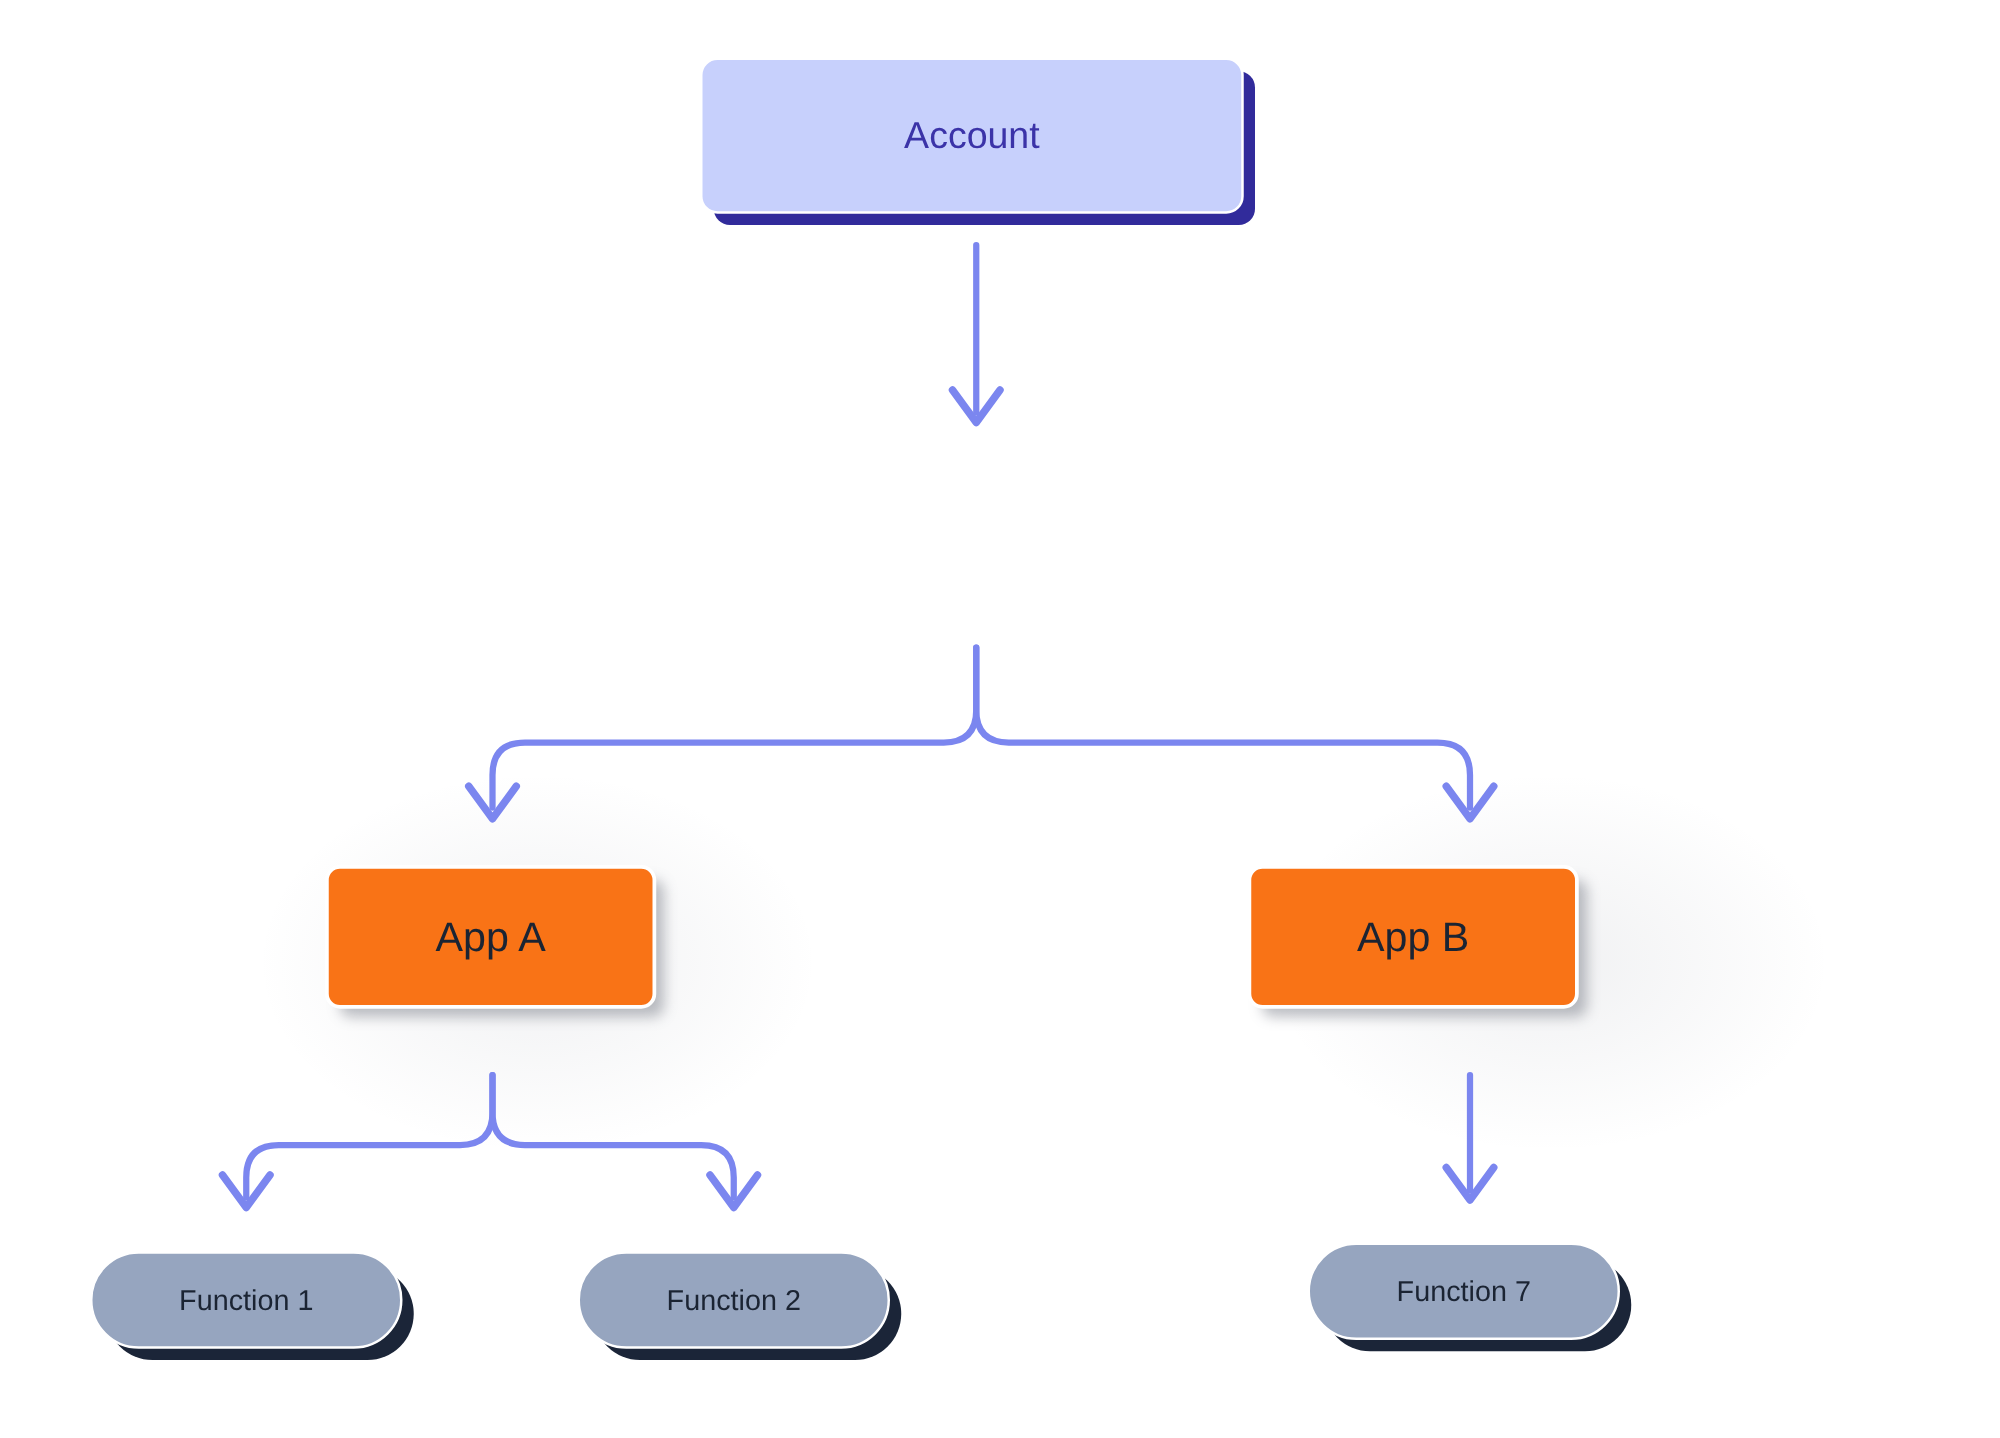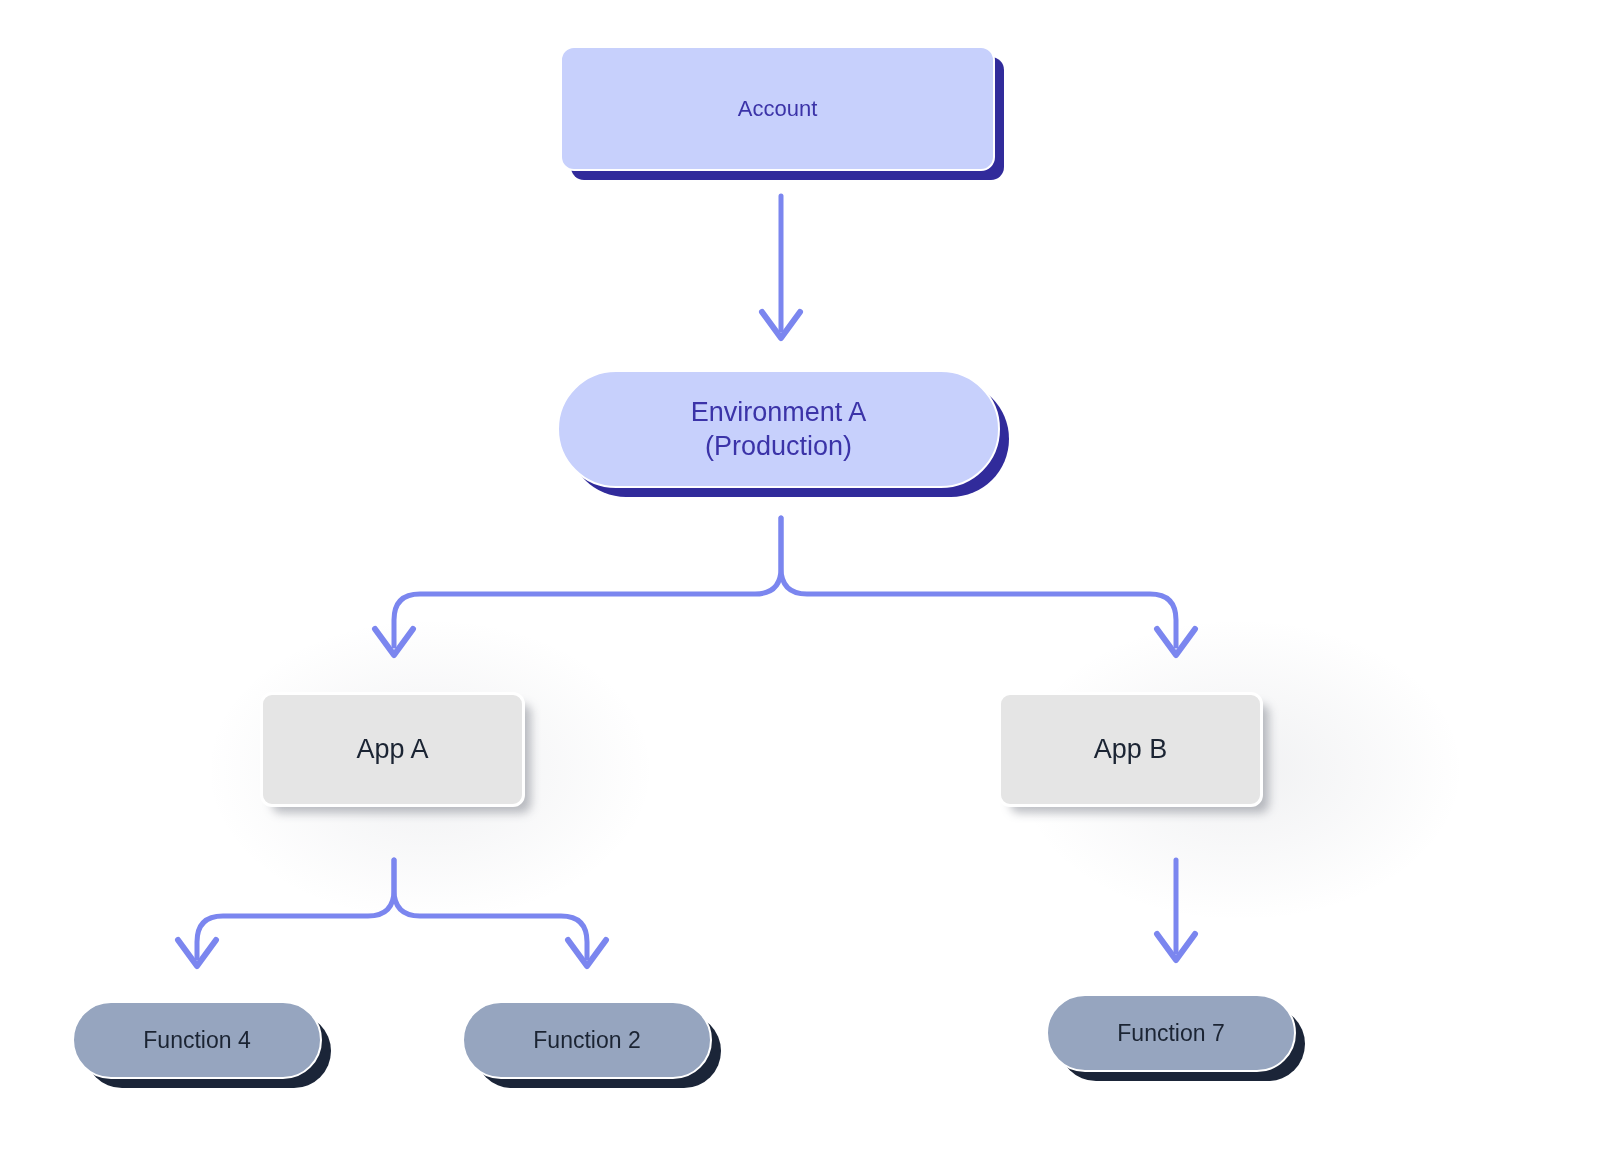--- a/index.html
+++ b/index.html
@@ -49,34 +49,34 @@
 
   
   .node.indigo {
     background: #c7d0fc;
     color: #3b33a8;
     border: 2px solid #ffffff;
     box-shadow: 10px 10px 0 -1px #312b9b;
   }
   .node.indigo.rect {
     border-radius: 14px;
-    font-size: 22px;
+    font-size: 30px;
   }
   .node.indigo.pill {
     border-radius: 999px;
     font-size: 27px;
   }
 
   
   .node.slate-rect {
-    background: #e5e5e5;
+    background: #f97316;
     color: #1b2433;
     border: 3px solid #ffffff;
     border-radius: 12px;
-    font-size: 27px;
+    font-size: 33px;
     box-shadow: 9px 9px 10px -3px rgba(90,95,108,0.40);
   }
 
   
   .node.slate-pill {
     background: #96a5bf;
     color: #1b2433;
     border: 2px solid #ffffff;
     border-radius: 999px;
     font-size: 23px;
@@ -119,26 +119,24 @@
     </g>
 
     <g>
       <path d="M 1176 860 L 1176 952" fill="none" stroke="#7b86ef" stroke-width="5" stroke-linecap="round"></path>
       <path d="M 1157 934 L 1176 960 L 1195 934" fill="none" stroke="#7b86ef" stroke-width="6" stroke-linecap="round" stroke-linejoin="round"></path>
     </g>
   </svg>
 
   <div class="node indigo rect" style="left:560px; top:46px; width:435px; height:125px;">Account</div>
 
-  <div class="node indigo pill" style="left:557px; top:370px; width:443px; height:118px;">Environment A
-(Production)</div>
 
   <div class="node slate-rect" style="left:260px; top:692px; width:265px; height:115px;">App A</div>
 
   <div class="node slate-rect" style="left:998px; top:692px; width:265px; height:115px;">App B</div>
 
-  <div class="node slate-pill" style="left:72px; top:1001px; width:250px; height:78px;">Function 4</div>
+  <div class="node slate-pill" style="left:72px; top:1001px; width:250px; height:78px;">Function 1</div>
 
   <div class="node slate-pill" style="left:462px; top:1001px; width:250px; height:78px;text-align:right;">Function 2</div>
 
   <div class="node slate-pill" style="left:1046px; top:994px; width:250px; height:78px;">Function 7</div>
 
 </div>
 
 </body></html>

